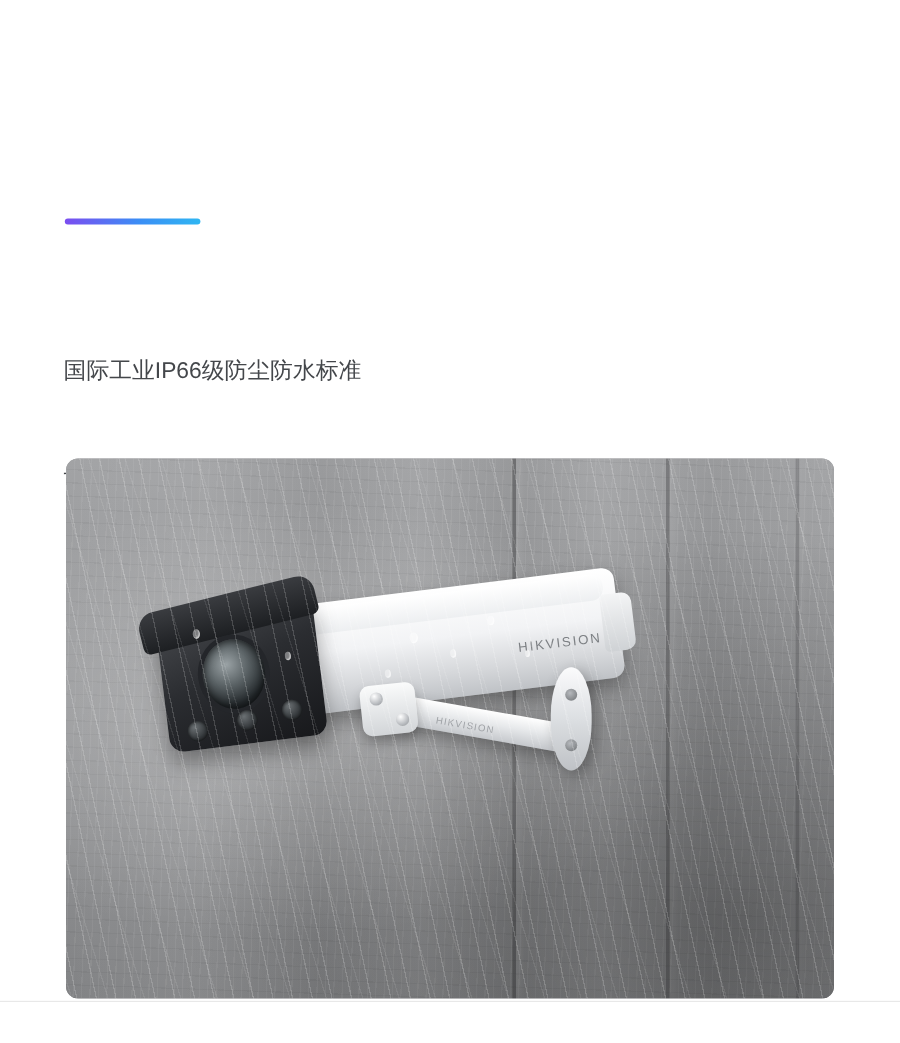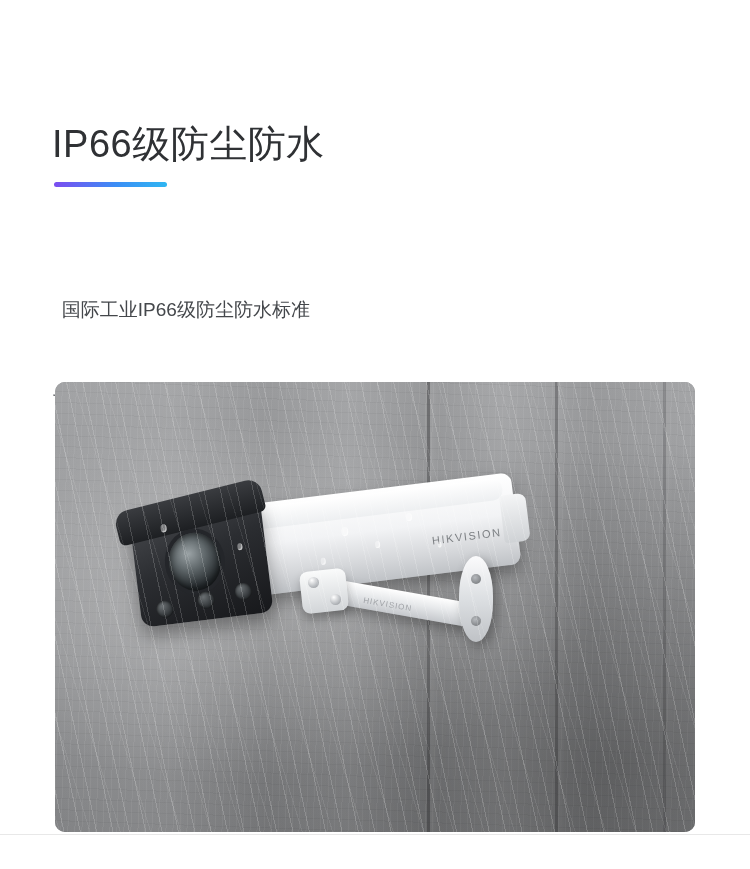--- a/index.html
+++ b/index.html
@@ -46,21 +46,20 @@
     position: absolute;
     left: 53px;
     top: 232px;
     color: #44474b;
     font-size: 19px;
     line-height: 31px;
     white-space: pre;
   }
   .subcopy .line {
     display: block;
-    text-align: center;
   }
 
   
   .photo {
     position: absolute;
     left: 55px;
     top: 382px;
     width: 640px;
     height: 450px;
     border-radius: 10px;
@@ -282,21 +281,20 @@
     height: 1px;
     background: #e8e8e8;
   }
 </style>
 </head>
 <body>
 
 <div class="page">
 
   <div class="headline">
-    <span class="line">IP66级防尘防水</span>
   </div>
 
   <div class="accent-bar"></div>
 
   <div class="subcopy">
     <span class="line">国际工业IP66级防尘防水标准</span>
     <span class="line">可在-30℃~60℃环境中稳定工作</span>
   </div>
 
   <div class="photo">

